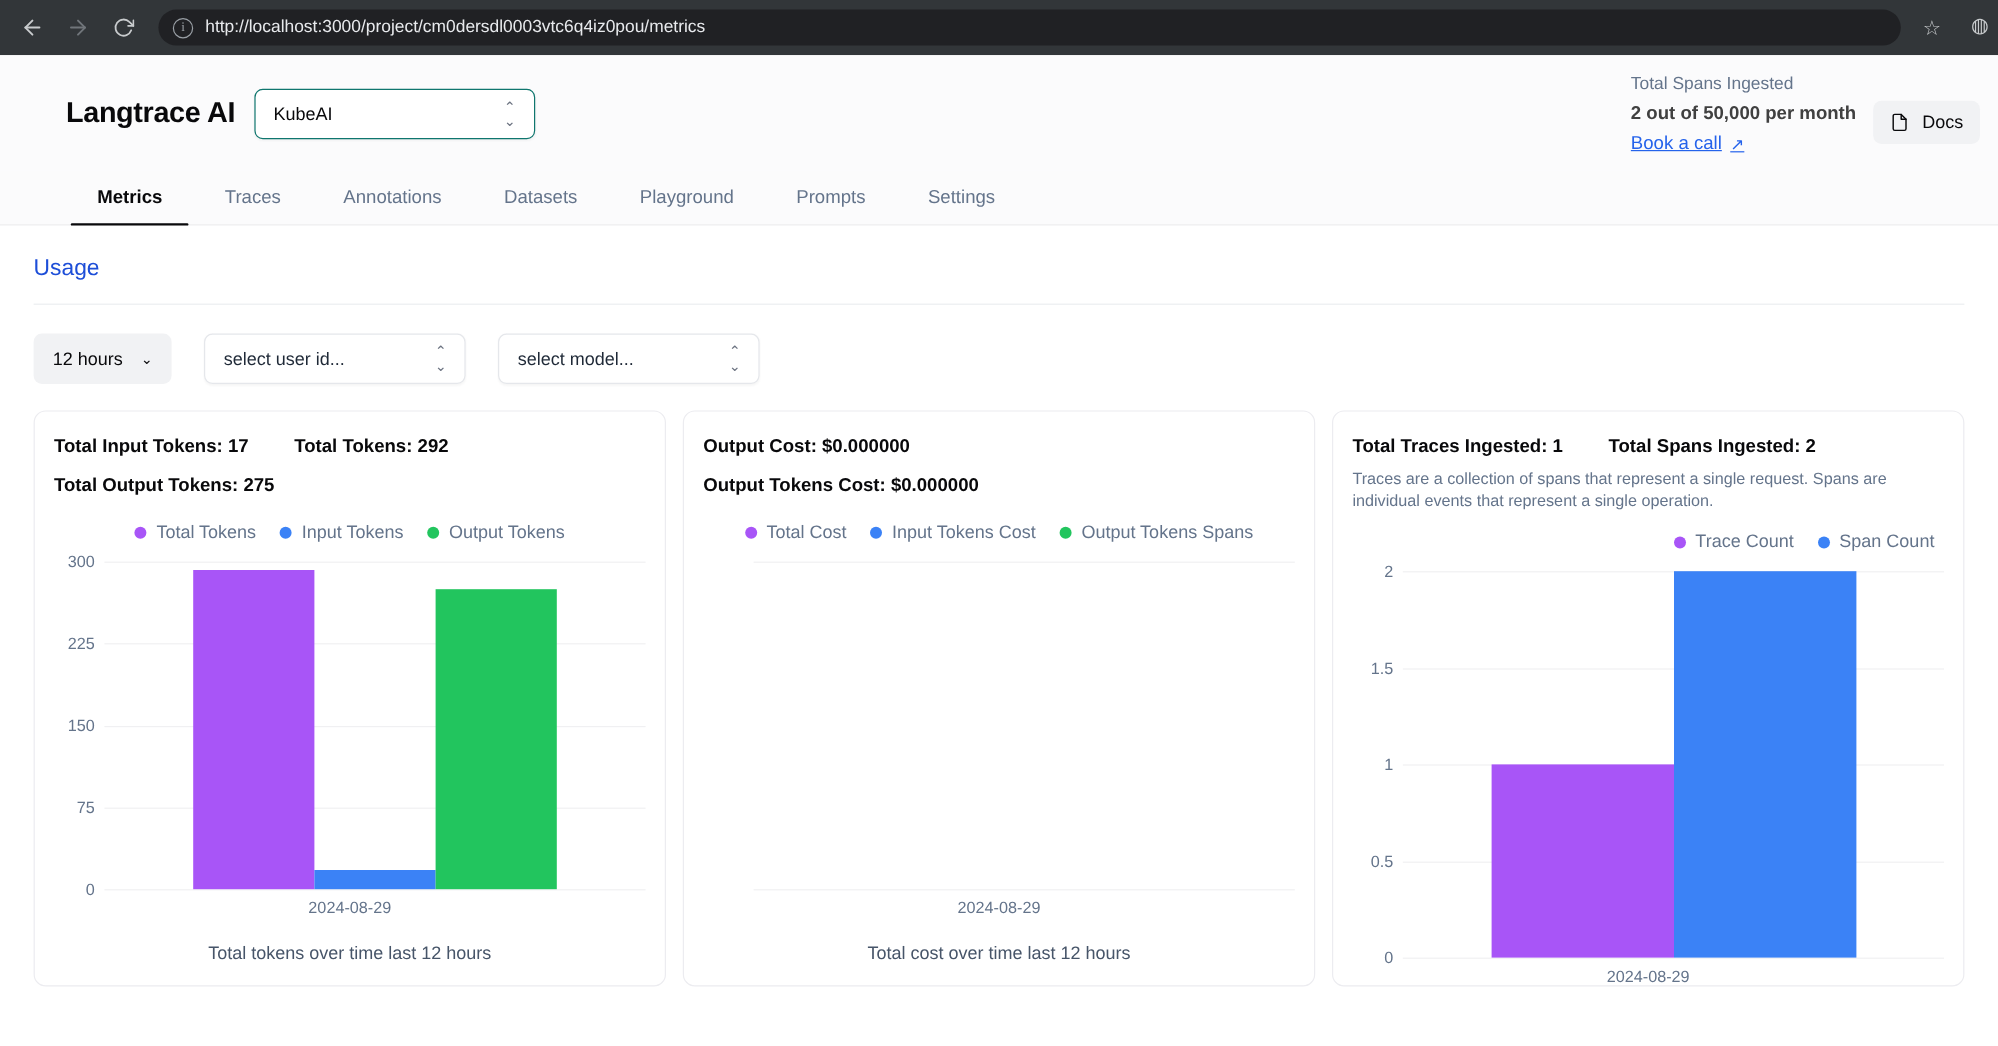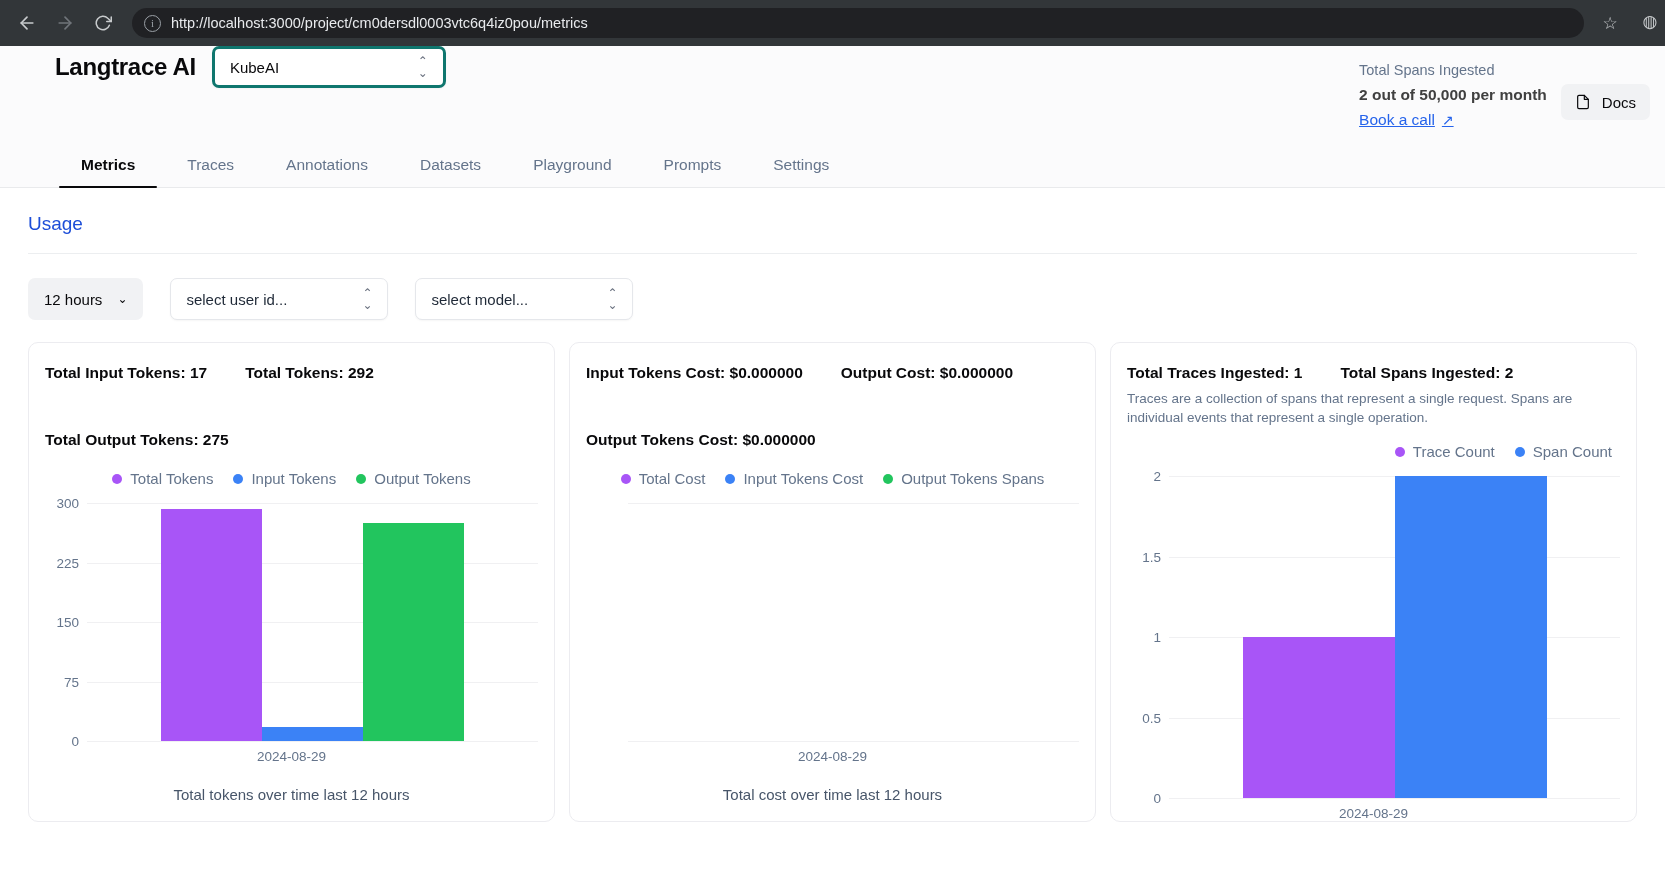--- a/index.html
+++ b/index.html
@@ -69,30 +69,30 @@
   
   .app-header {
     height: 96px;
     background: #fbfbfc;
     display: flex;
     align-items: flex-start;
     position: relative;
   }
   .brand-row {
     display: flex; align-items: center; gap: 16px;
-    padding-left: 55px; 
+    padding-left: 55px; padding-top: 28px;
   }
   .brand {
     font-size: 24px; font-weight: bold; color: #09090b;
     letter-spacing: -0.3px;
   }
   .project-select {
     width: 234px; height: 42px;
     background: #ffffff;
-    border: 3px solid #0f766e;
+    border: 1px solid #0f766e;
     border-radius: 7px;
     display: flex; align-items: center; justify-content: space-between;
     padding: 0 15px;
     font-size: 15px; color: #09090b;
     box-shadow: 0 1px 2px rgba(0,0,0,0.04);
   }
   .chev-updown { color: #6b7280; font-size: 12px; line-height: 1; }
 
   .header-right {
     position: absolute; right: 0; top: 12px;
@@ -166,21 +166,21 @@
     flex: 1 1 0;
     height: 480px;
     background: #fff;
     border: 1px solid #ececf0;
     border-radius: 10px;
     padding: 16px 16px 0 16px;
     display: flex; flex-direction: column;
   }
   .card-stats { display: flex; flex-wrap: wrap; gap: 4px 38px; }
   .stat { font-size: 15.5px; color: #09090b; font-weight: bold; line-height: 28px; white-space: nowrap; }
-  .stat.w-full { width: 100%; margin-top: 35px; }
+  .stat.w-full { width: 100%; }
   .card-desc {
     font-size: 13.5px; color: #64748b; line-height: 19px;
     margin-top: 2px; max-width: 470px;
   }
 
   .legend {
     display: flex; justify-content: center; gap: 20px;
     margin-top: 16px; margin-bottom: 6px; flex-wrap: nowrap;
   }
   .legend.right { justify-content: flex-end; padding-right: 8px; }
@@ -344,21 +344,20 @@
             <div class="bar" style="height:91.7%;background:#22c55e"></div>
           </div>
         </div>
       </div>
       <div class="xlabel">2024-08-29</div>
       <div class="caption">Total tokens over time last 12 hours</div>
     </div>
 
     <div class="card">
       <div class="card-stats">
-        <div class="stat">Input Tokens Cost: $0.000000</div>
         <div class="stat">Output Cost: $0.000000</div>
         <div class="stat w-full">Output Tokens Cost: $0.000000</div>
       </div>
       <div class="legend">
         <div class="legend-item">
           <span class="dot" style="background:#a855f7"></span>
           <span>Total Cost</span>
         </div>
         <div class="legend-item">
           <span class="dot" style="background:#3b82f6"></span>

